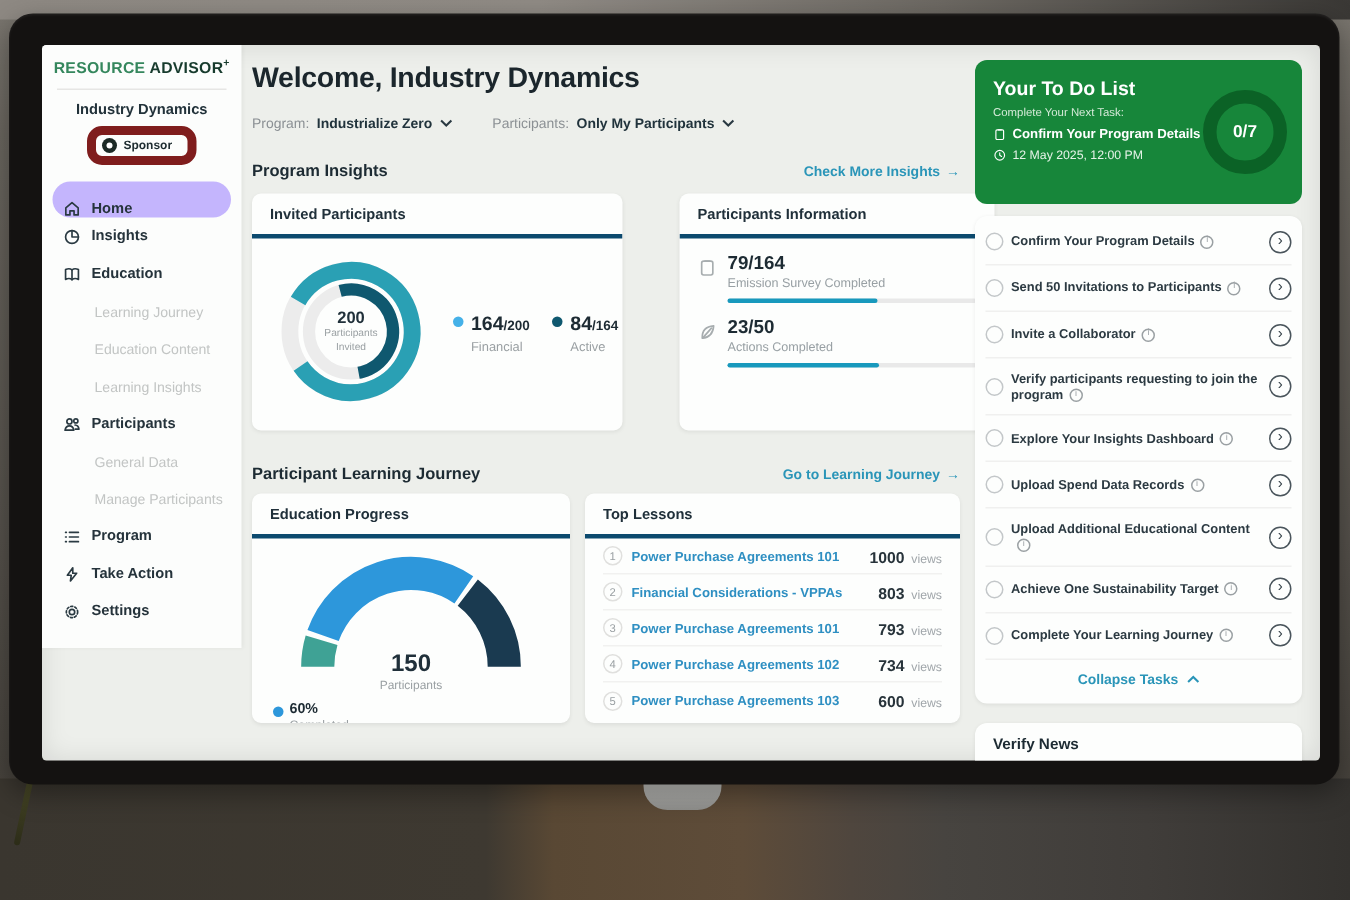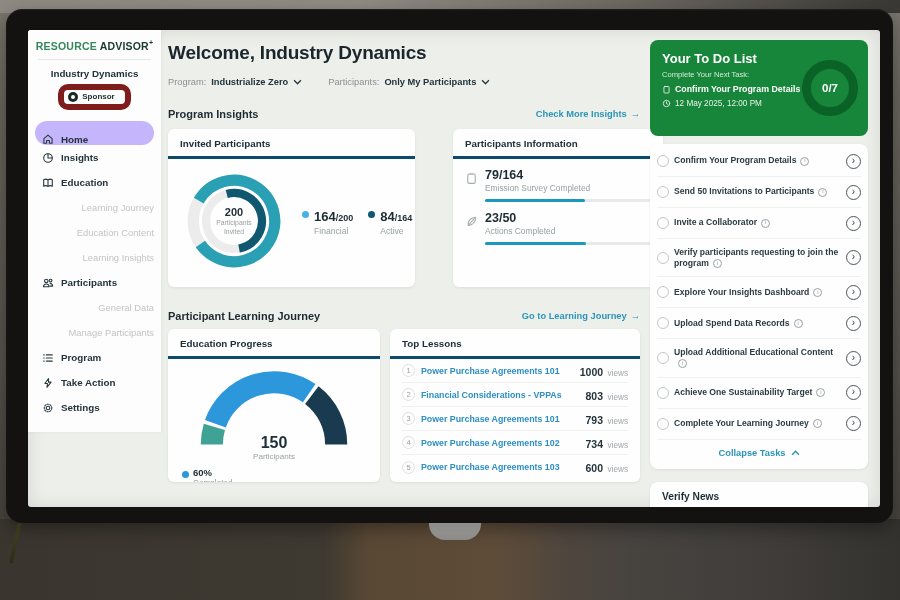--- a/index.html
+++ b/index.html
@@ -29,21 +29,21 @@
   .org { text-align:center; font-size:9.8px; font-weight:bold; color:#22323a; margin-top:8px; }
   .badge-wrap { text-align:center; margin-top:5px; }
   .badge { display:inline-flex; align-items:center; gap:4px; border:6px solid #7f1d1d; border-radius:10px;
     padding:2px 10px 2px 4px; font-size:8px; font-weight:bold; color:#1e2c30; }
   .badge-ico { width:10px; height:10px; border-radius:50%; background:#1c2a26; position:relative; }
   .badge-ico:after { content:""; position:absolute; left:3px; top:3px; width:4px; height:4px; border-radius:50%; background:#fff; }
   .nav { margin-top:11px; }
   .nav-item { display:flex; align-items:center; gap:7px; height:24px; margin:0 7px 1px; padding-left:7px;
     font-size:9.8px; font-weight:bold; color:#25333b; border-radius:12px; cursor:pointer; }
   .nav-item.active { background:#c4b5fd;align-items:flex-end; }
-  .nav-item.sub { padding-left:28px; color:#c2c5c4; font-weight:normal; font-size:9.4px;justify-content:flex-end; }
+  .nav-item.sub { padding-left:28px; color:#c2c5c4; font-weight:normal; font-size:9.4px; }
   .nico { width:12px; height:12px; stroke:#2a3a42; fill:none; stroke-width:1.3; stroke-linecap:round; stroke-linejoin:round; flex-shrink:0; }
 
   
   .main { position:absolute; left:140px; top:0; width:472px; height:477px; }
   .title { position:absolute; left:0; top:12px; font-size:19px; font-weight:bold; color:#1b262c; letter-spacing:-.2px; }
   .filters { position:absolute; left:0; top:47px; display:flex; gap:26px; align-items:center; }
   .filter { display:flex; align-items:center; gap:5px; cursor:pointer; }
   .flabel { font-size:9.3px; color:#8b9094; }
   .fvalue { font-size:9.3px; font-weight:bold; color:#21333c; }
   .chev { width:9px; height:6px; stroke:#2a3942; fill:none; stroke-width:1.6; }

